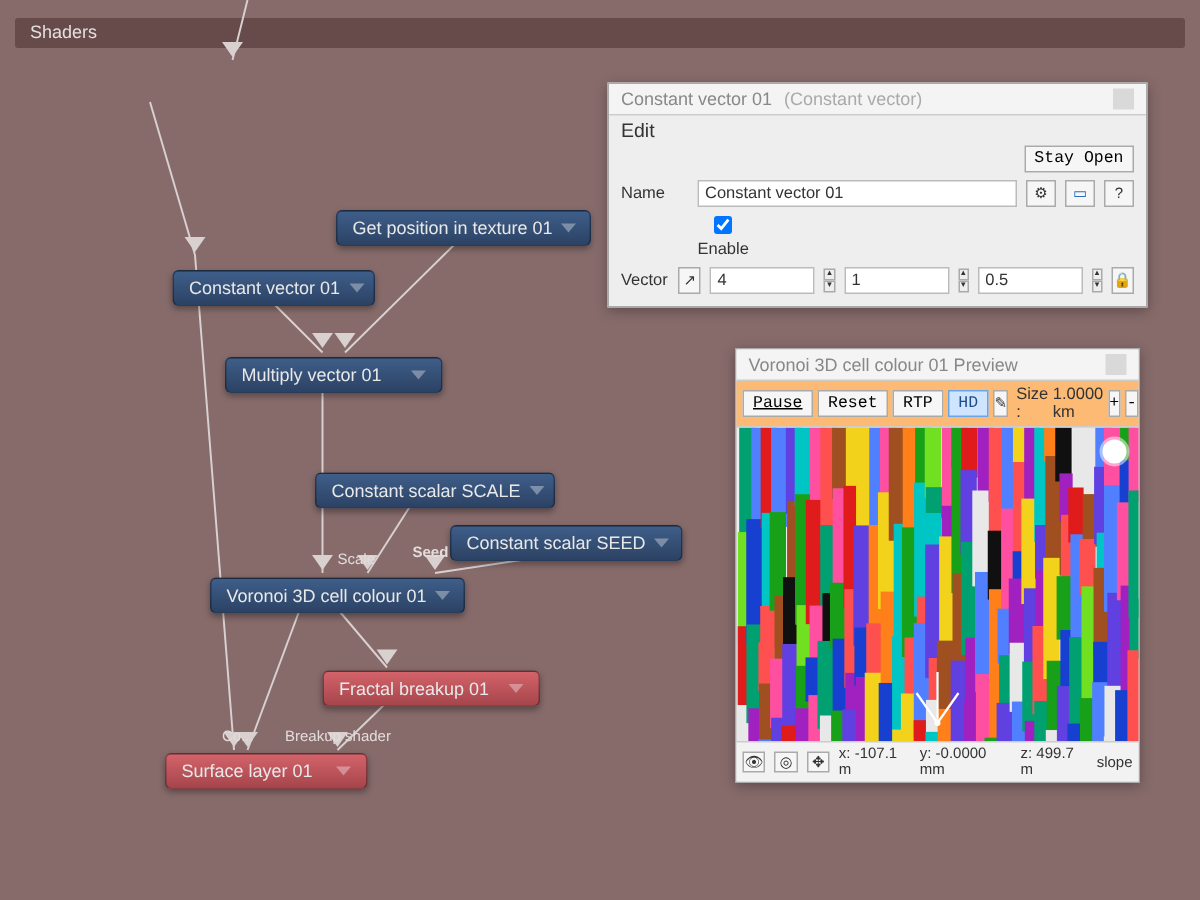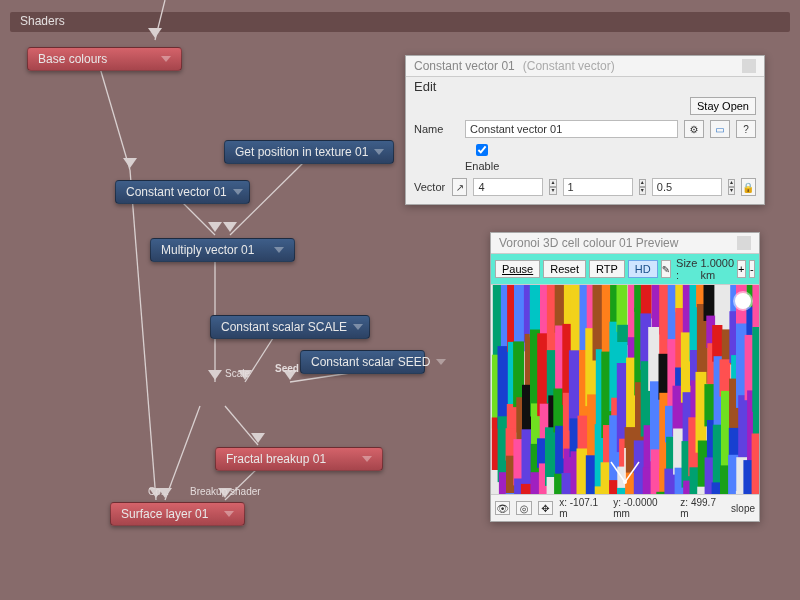--- a/index.html
+++ b/index.html
@@ -127,30 +127,31 @@
     align-items: center;
     justify-content: center;
     cursor: pointer;
   }
   .btn {
     border: 1px solid #aaa;
     background: #f6f6f6;
     padding: 2px 6px;
     font-size: 11px;
     cursor: pointer;
+    font-family: Liberation Mono, monospace;
   }
   .btn-hd { background: #cfe5ff; border-color: #6aa6e6; color:#1a4f89;}
   .chk { display: flex; align-items: center; gap: 4px; flex-direction: column;}
   .chk input { width: 12px; height: 12px; }
 
   
   #preview-panel .toolbar {
     display: flex; gap: 3px; padding: 3px 4px;
     align-items: center;
-    background: #5eead4;
+    background: #fdba74;
     border-bottom: 1px solid #ccc;
   }
   #preview-panel .preview-img {
     width: 100%;
     flex: 1;
     position: relative;
     overflow: hidden;
   }
   #preview-panel .status {
     display: flex; gap: 6px;
@@ -207,49 +208,49 @@
       <polygon points="290,380 283,370 297,370"></polygon>
       <polygon points="258,443 251,433 265,433"></polygon>
       <polygon points="225,498 218,488 232,488"></polygon>
       <polygon points="165,498 158,488 172,488"></polygon>
       <polygon points="156,498 149,488 163,488"></polygon>
       <polygon points="130,168 123,158 137,158"></polygon>
       <polygon points="155,38 148,28 162,28"></polygon>
     </g>
   </svg>
 
-  <div class="node node-red" style="left:27px; top:47px; width:155px;">
-    <span>Base colours</span>
-  </div>
 
   <div class="node node-blue" style="left:224px; top:140px; width:170px;">
     <span>Get position in texture 01</span>
   </div>
 
   <div class="node node-blue" style="left:115px; top:180px; width:135px;">
     <span>Constant vector 01</span>
   </div>
 
   <div class="node node-blue" style="left:150px; top:238px; width:145px;">
     <span>Multiply vector 01</span>
   </div>
 
   <div class="node node-blue" style="left:210px; top:315px; width:160px;">
     <span>Constant scalar SCALE</span>
   </div>
 
-  <div class="node node-blue" style="left:300px; top:350px; width:125px;">
+  <div class="node node-blue" style="left:300px; top:350px; width:155px;">
     <span>Constant scalar SEED</span>
   </div>
 
   <span class="port-label" style="left:225px; top:368px;">Scale</span>
   <span class="port-label" style="left:275px; top:363px;font-weight:bold;">Seed</span>
 
-
-  <div class="node node-red" style="left:215px; top:447px; width:168px;">
+  <div class="node node-blue" style="left:140px; top:385px; width:170px;">
+    <span>Voronoi 3D cell colour 01</span>
+  </div>
+
+  <div class="node node-red" style="left:215px; top:447px; width:145px;">
     <span>Fractal breakup 01</span>
   </div>
 
   <span class="port-label" style="left:148px; top:486px;">Co...</span>
   <span class="port-label" style="left:190px; top:486px;">Breakup shader</span>
 
   <div class="node node-red" style="left:110px; top:502px; width:135px;justify-content:flex-end;">
     <span>Surface layer 01</span>
   </div>
 </div>

